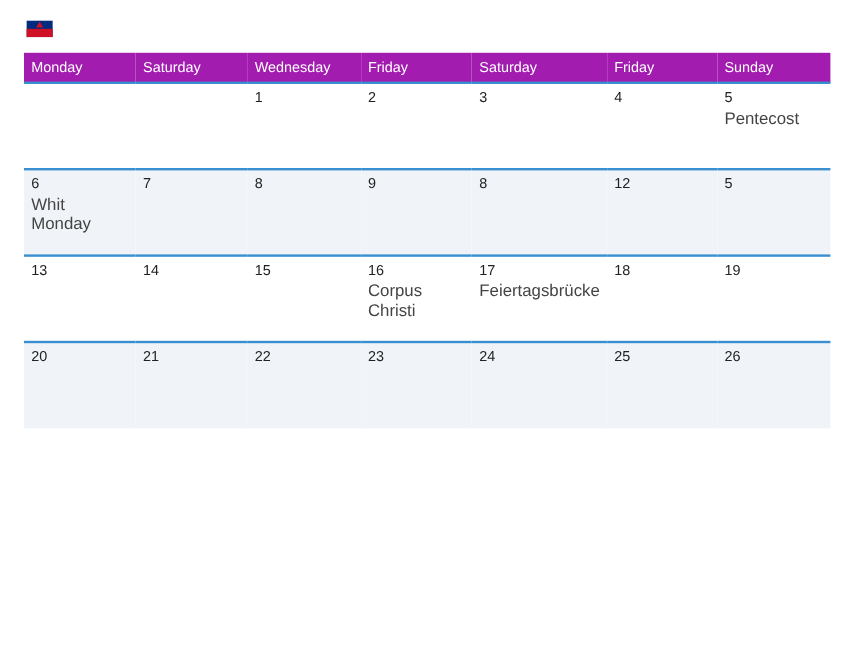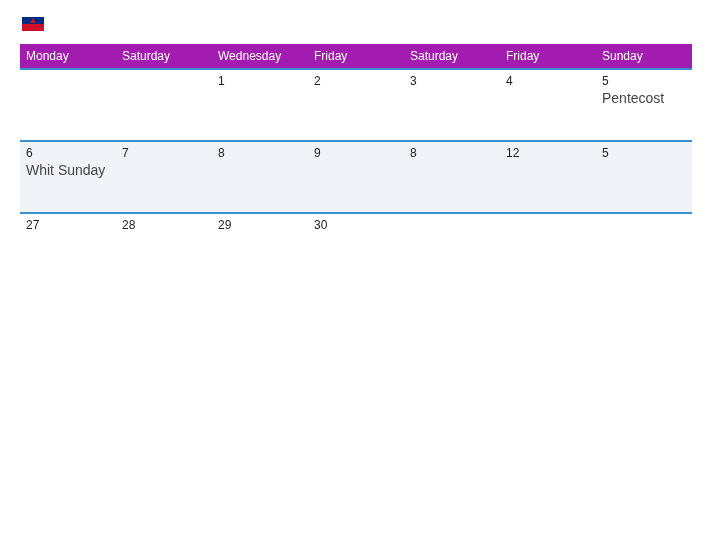--- a/index.html
+++ b/index.html
@@ -152,21 +152,21 @@
             <span class="day-num">4</span>
           </td>
           <td>
             <span class="day-num">5</span>
             <span class="event-label">Pentecost</span>
           </td>
         </tr>
         <tr>
           <td class="light-bg">
             <span class="day-num">6</span>
-            <span class="event-label">Whit Sunday</span>
+            <span class="event-label">Whit Monday</span>
           </td>
           <td class="light-bg">
             <span class="day-num">7</span>
           </td>
           <td class="light-bg">
             <span class="day-num">8</span>
           </td>
           <td class="light-bg">
             <span class="day-num">9</span>
           </td>
@@ -175,30 +175,61 @@
           </td>
           <td class="light-bg">
             <span class="day-num">12</span>
           </td>
           <td class="light-bg">
             <span class="day-num">5</span>
           </td>
         </tr>
         <tr>
           <td>
-            <span class="day-num">27</span>
-          </td>
-          <td>
-            <span class="day-num">28</span>
-          </td>
-          <td>
-            <span class="day-num">29</span>
-          </td>
-          <td>
-            <span class="day-num">30</span>
-          </td>
-          <td></td>
-          <td></td>
-          <td></td>
+            <span class="day-num">13</span>
+          </td>
+          <td>
+            <span class="day-num">14</span>
+          </td>
+          <td>
+            <span class="day-num">15</span>
+          </td>
+          <td>
+            <span class="day-num">16</span>
+            <span class="event-label">Corpus Christi</span>
+          </td>
+          <td>
+            <span class="day-num">17</span>
+            <span class="event-label">Feiertagsbrücke</span>
+          </td>
+          <td>
+            <span class="day-num">18</span>
+          </td>
+          <td>
+            <span class="day-num">19</span>
+          </td>
+        </tr>
+        <tr>
+          <td class="light-bg">
+            <span class="day-num">20</span>
+          </td>
+          <td class="light-bg">
+            <span class="day-num">21</span>
+          </td>
+          <td class="light-bg">
+            <span class="day-num">22</span>
+          </td>
+          <td class="light-bg">
+            <span class="day-num">23</span>
+          </td>
+          <td class="light-bg">
+            <span class="day-num">24</span>
+          </td>
+          <td class="light-bg">
+            <span class="day-num">25</span>
+          </td>
+          <td class="light-bg">
+            <span class="day-num">26</span>
+          </td>
         </tr>
       </tbody>
   </table>
 </div>
 
 </body></html>

